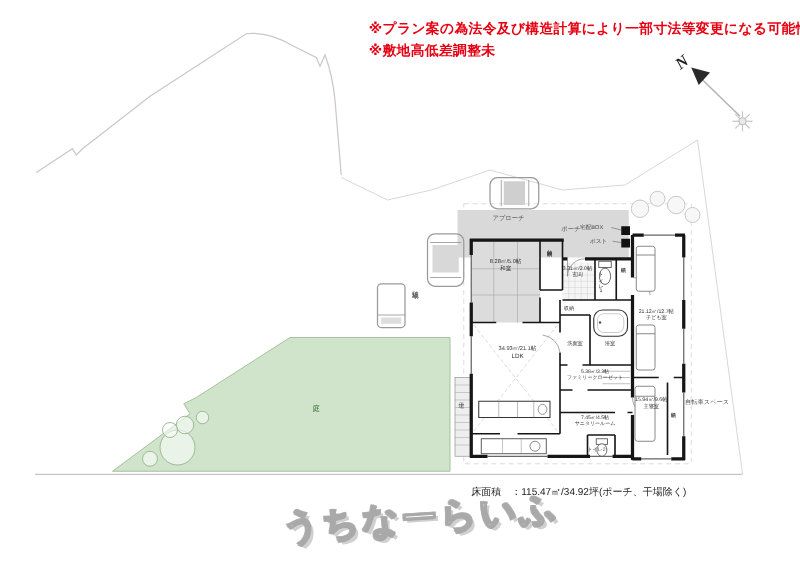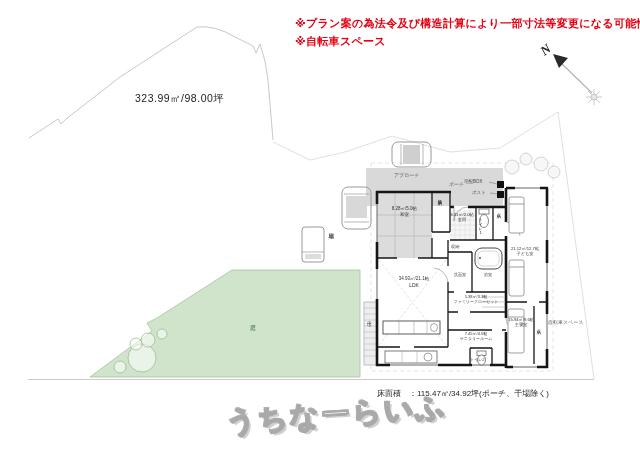--- a/index.html
+++ b/index.html
@@ -163,23 +163,22 @@
       <line x1="594" y1="89" x2="594" y2="105"></line>
       <line x1="586" y1="97" x2="602" y2="97"></line>
       <line x1="588.3" y1="91.3" x2="599.7" y2="102.7"></line>
       <line x1="588.3" y1="102.7" x2="599.7" y2="91.3"></line>
       <circle cx="594" cy="97" r="2.8" fill="#e8e8e8"></circle>
     </g>
   </g>
 </svg>
 
 <div class="lbl notice" style="left:295px;top:17px;">※プラン案の為法令及び構造計算により一部寸法等変更になる可能性有</div>
-<div class="lbl notice" style="left:295px;top:35px;">※自転車スペース</div>
-
-<div class="lbl" style="left:135px;top:92px;font-size:10.5px;color:#222;letter-spacing:0.5px;">323.99㎡/98.00坪</div>
+<div class="lbl notice" style="left:295px;top:35px;">※敷地高低差調整未</div>
+
 
 <div class="n-mark">N</div>
 
 <div class="lbl" style="left:394px;top:172px;font-size:5px;color:#555;">アプローチ</div>
 <div class="lbl" style="left:449px;top:181px;font-size:5px;color:#555;">ポーチ</div>
 <div class="lbl" style="left:464px;top:179px;font-size:4.5px;color:#444;">宅配BOX</div>
 <div class="lbl" style="left:472px;top:190px;font-size:4.5px;color:#444;">ポスト</div>
 
 <div class="lbl v" style="left:328px;top:228px;font-size:5.5px;color:#555;">駐車場</div>
 <div class="lbl" style="left:548px;top:319px;font-size:5px;color:#555;">自転車スペース</div>

